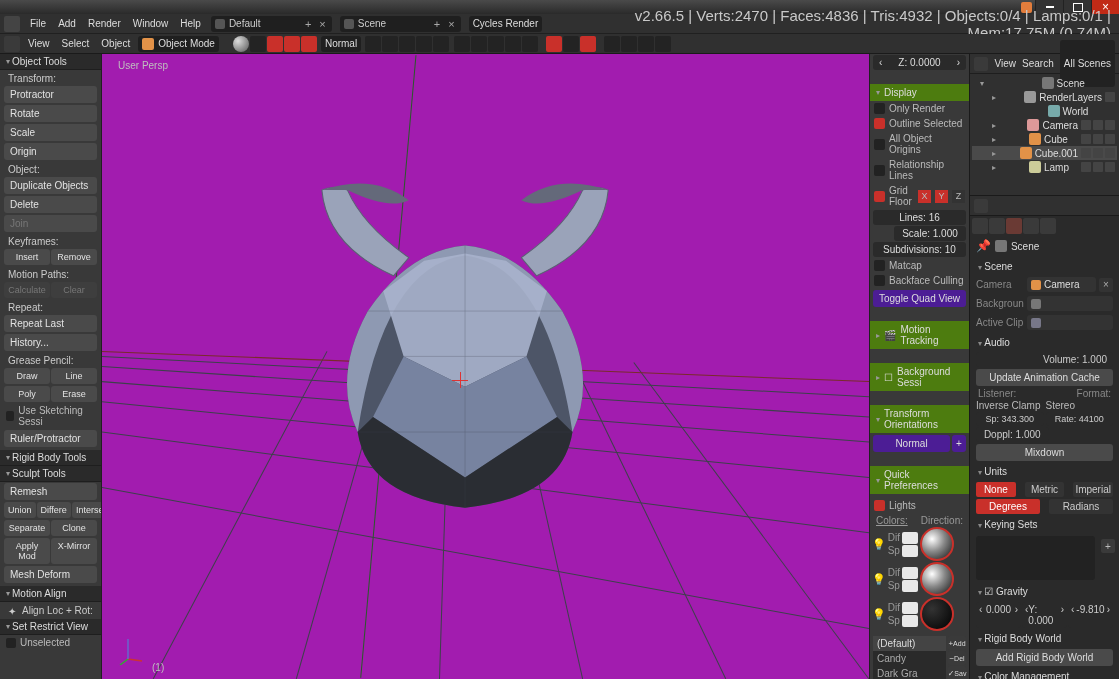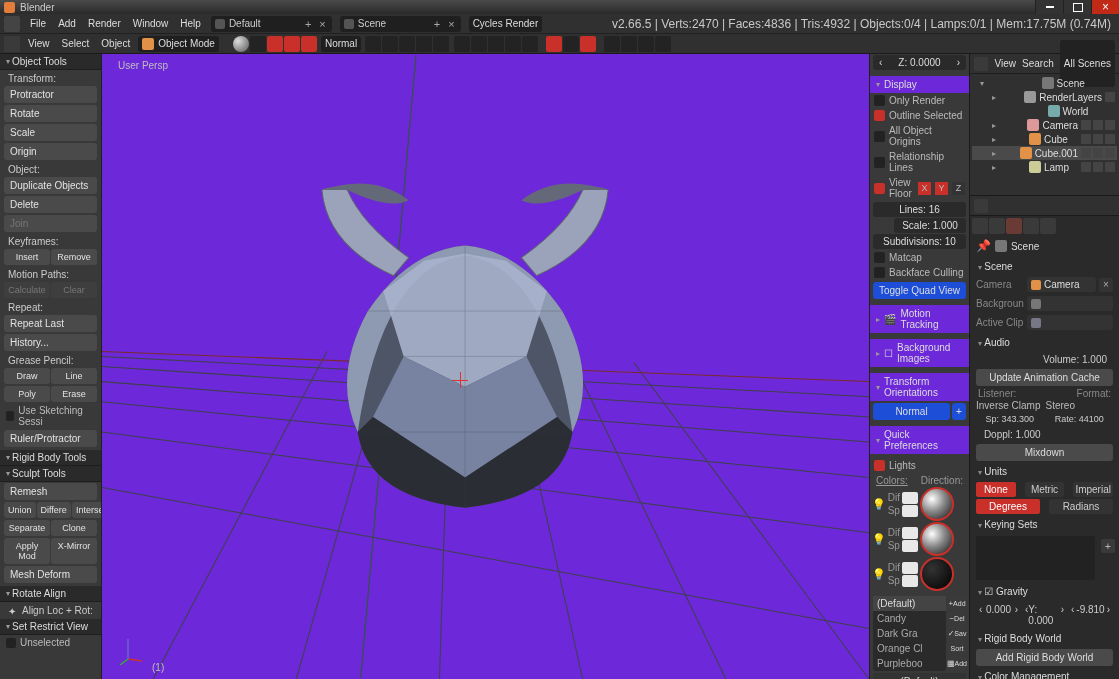--- a/index.html
+++ b/index.html
@@ -16,21 +16,21 @@
 .winbtn.cls::after{content:"×";color:#fff;font-size:12px;line-height:1;}
 
 
 .menubar { height:20px; display:flex; align-items:center; background:#303030; border-bottom:1px solid #202020; }
 .menubar .i-icon{width:16px;height:16px;border-radius:2px;background:#444;margin:0 4px;}
 .menubar span{padding:0 6px;font-size:10px;color:#ddd;}
 .scenebox { display:flex;align-items:center;height:16px;background:#1f1f1f;border-radius:3px;margin:0 4px;padding:0 4px;gap:4px;}
 .scenebox .ic{width:10px;height:10px;background:#555;border-radius:2px;}
 .scenebox input{background:transparent;border:none;color:#ccc;font-size:10px;width:70px;outline:none;}
 .scenebox .plus,.scenebox .x{color:#aaa;font-size:11px;padding:0 2px;}
-.stats{flex:1;text-align:right;color:#c9c9c9;font-size:12px;padding-right:8px;}
+.stats{flex:1;text-align:right;color:#c9c9c9;font-size:15px;padding-right:8px;}
 
 
 .vh { height:20px; background:#303030;border-bottom:1px solid #1a1a1a;display:flex;align-items:center;padding:0 4px;gap:4px;}
 .vh .ic{width:16px;height:16px;background:#3a3a3a;border-radius:2px;}
 .vh span{font-size:10px;color:#ddd;padding:0 4px;}
 .modebox{display:flex;align-items:center;height:16px;background:#1f1f1f;border-radius:3px;padding:0 4px;gap:4px;}
 .modebox .ic{width:12px;height:12px;border-radius:2px;}
 .modebox .obj{background:#e29248;}
 .iconrow{display:flex;gap:1px;}
 .iconrow .tb{width:16px;height:16px;background:#3a3a3a;border-radius:2px;}
@@ -45,41 +45,41 @@
 .phdr{background:#2a2a2a;padding:2px 6px;font-size:10px;color:#ddd;display:flex;align-items:center;border-bottom:1px solid #1e1e1e;}
 .phdr::before{content:"▾ ";font-size:8px;margin-right:2px;color:#999;}
 .lab{font-size:10px;color:#ccc;padding:3px 8px 1px;}
 .btn{background:#4a4a4a;border-radius:3px;margin:1px 4px;padding:3px 6px;font-size:10px;color:#e2e2e2;}
 .btnrow{display:flex;gap:1px;margin:1px 4px;}
 .btnrow .hb{flex:1;background:#4a4a4a;border-radius:3px;padding:3px 4px;font-size:9px;color:#e2e2e2;text-align:center;}
 .btnrow .hb.dim{background:#3e3e3e;color:#777;}
 .chk{display:flex;align-items:center;gap:4px;padding:2px 6px;}
 .chk .box{width:10px;height:10px;background:#222;border-radius:2px;}
 
-.view3d{flex:1;position:relative;background:#6d28d9;overflow:hidden;}
+.view3d{flex:1;position:relative;background:#a21caf;overflow:hidden;}
 .vptext{position:absolute;top:6px;left:16px;color:#bfbfbf;font-size:10px;}
 .vptext2{position:absolute;bottom:6px;left:50px;color:#bfbfbf;font-size:10px;}
 .floor{position:absolute;top:0;left:0;width:100%;height:100%;}
 .cursor{position:absolute;top:318px;left:350px;width:16px;height:16px;}
 .cursor::before,.cursor::after{content:"";position:absolute;background:#d33;} 
 .cursor::before{width:16px;height:1px;top:8px;}
 .cursor::after{width:1px;height:16px;left:8px;}
 .axis{position:absolute;bottom:14px;left:14px;width:30px;height:30px;}
 
 
 .npanel{width:100px;background:#393939;border-left:1px solid #202020;overflow-y:auto;}
 .npanel::-webkit-scrollbar{width:8px;}.npanel::-webkit-scrollbar-thumb{background:#555;border-radius:4px;}
 .npanel .num{background:#2a2a2a;border-radius:3px;margin:1px 3px;padding:2px 6px;font-size:10px;color:#ddd;display:flex;justify-content:space-between;}
 .npanel .chkrow{display:flex;align-items:center;gap:4px;padding:2px 4px;}
 .npanel .chkrow .cb{width:11px;height:11px;background:#222;border-radius:2px;flex-shrink:0;}
 .npanel .chkrow .cb.on{background:#c9302a;}
 .axisbtn{display:inline-flex;width:13px;height:13px;background:#333;align-items:center;justify-content:center;font-size:9px;margin:0;}
 .axisbtn.on{background:#c9302a;}
-.nbtn{background:#1d4ed8;border-radius:3px;margin:2px 3px;padding:3px 4px;font-size:10px;color:#ddd;text-align:center;}
-.sect{background:#6d28d9;padding:3px 6px;font-size:10px;color:#ddd;display:flex;align-items:center;gap:4px;margin-top:6px;}
+.nbtn{background:#4c1d95;border-radius:3px;margin:2px 3px;padding:3px 4px;font-size:10px;color:#ddd;text-align:center;}
+.sect{background:#4d7c0f;padding:3px 6px;font-size:10px;color:#ddd;display:flex;align-items:center;gap:4px;margin-top:14px;}
 .sect::before{content:"▸";font-size:8px;color:#999;}
 .sect.open::before{content:"▾";}
 .lights{padding:2px;}
 .lightrow{display:flex;align-items:center;gap:2px;margin:1px 0;}
 .sph{width:34px;height:34px;border-radius:50%;background:radial-gradient(circle at 10px 10px,#fff,#888 45%,#111);border:2px solid #c9302a;flex-shrink:0;}
 .sph.dk{background:radial-gradient(circle at 10px 10px,#333,#000);}
 .swatch{width:16px;height:12px;background:#e8e8e8;border-radius:2px;}
 .presetlist{margin:2px 3px;}
 .presetlist div{padding:2px 4px;font-size:10px;color:#aaa;}
 .presetlist div.sel{background:#444;color:#ddd;}
@@ -132,21 +132,20 @@
 .numfld3{display:flex;gap:1px;margin:2px 4px;}
 .numfld3 .n{flex:1;background:#2a2a2a;border-radius:3px;padding:2px 3px;font-size:9px;color:#ccc;display:flex;justify-content:space-between;}
 
 svg{display:block;}
 </style>
 </head>
 <body>
 
 <div class="wintitle">
   <div class="appicon"></div>
-  <div class="t">Blender</div>
   <div class="winbtn min"></div>
   <div class="winbtn max"></div>
   <div class="winbtn cls"></div>
 </div>
 
 <div class="menubar">
   <div class="i-icon"></div>
   <span>File</span>
   <span>Add</span>
   <span>Render</span>
@@ -264,21 +263,21 @@
     </div>
     <div class="btnrow">
       <div class="hb">Separate</div>
       <div class="hb">Clone</div>
     </div>
     <div class="btnrow">
       <div class="hb">Apply Mod</div>
       <div class="hb">X-Mirror</div>
     </div>
     <div class="btn">Mesh Deform</div>
-    <div class="phdr" style="margin-top:2px;">Rotate Align</div>
+    <div class="phdr" style="margin-top:2px;">Motion Align</div>
     <div class="lab" style="display:flex;align-items:center;gap:4px;">
         <span style="width:10px;height:10px;display:inline-block;">✦</span>
         <span>Align Loc + Rot:</span>
       </div>
     <div class="phdr" style="margin-top:2px;">Set Restrict View</div>
     <div class="chk">
         <div class="box"></div>
         <span>Unselected</span>
       </div>
   </div>
@@ -352,39 +351,39 @@
     <div class="chkrow">
         <div class="cb"></div>
         <span>All Object Origins</span>
       </div>
     <div class="chkrow">
         <div class="cb"></div>
         <span>Relationship Lines</span>
       </div>
     <div class="chkrow">
         <div class="cb on"></div>
-        <span style="flex:1;">View Floor</span>
+        <span style="flex:1;">Grid Floor</span>
       <div class="axisbtn on">X</div>
       <div class="axisbtn on">Y</div>
       <div class="axisbtn">Z</div>
     </div>
     <div class="num" style="justify-content:center;">Lines: 16</div>
     <div class="num" style="justify-content:center;margin-left:24px;">Scale: 1.000</div>
     <div class="num" style="justify-content:center;">Subdivisions: 10</div>
     <div class="chkrow">
         <div class="cb"></div>
         <span>Matcap</span>
       </div>
     <div class="chkrow">
         <div class="cb"></div>
         <span>Backface Culling</span>
       </div>
     <div class="nbtn">Toggle Quad View</div>
     <div class="sect">🎬 <span>Motion Tracking</span></div>
-    <div class="sect">☐ <span>Background Images</span></div>
+    <div class="sect">☐ <span>Background Sessi</span></div>
     <div class="sect open">Transform Orientations</div>
     <div style="display:flex;gap:2px;margin:2px 3px;">
       <div class="nbtn" style="flex:1;margin:0;">Normal</div>
       <div class="nbtn" style="width:14px;margin:0;padding:3px 0;">+</div>
     </div>
     <div class="sect open">Quick Preferences</div>
     <div class="chkrow" style="margin-top:4px;">
         <div class="cb on"></div>
         <span>Lights</span>
       </div>

